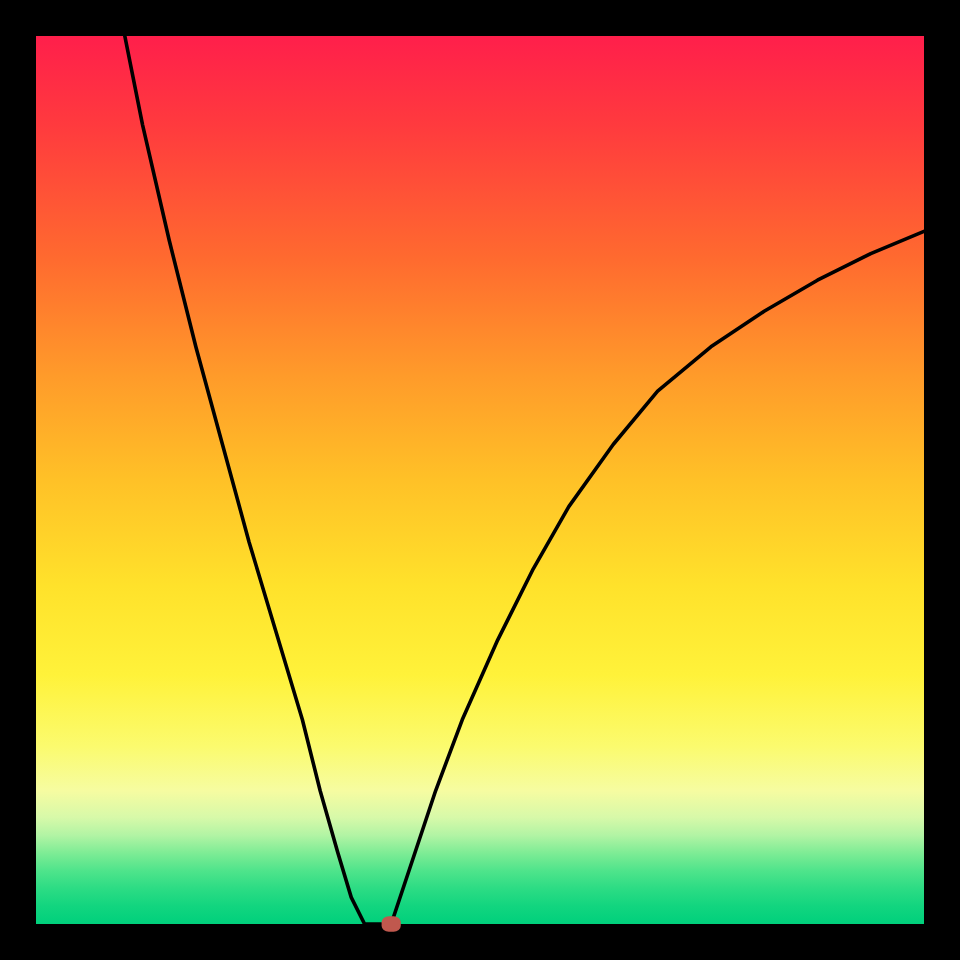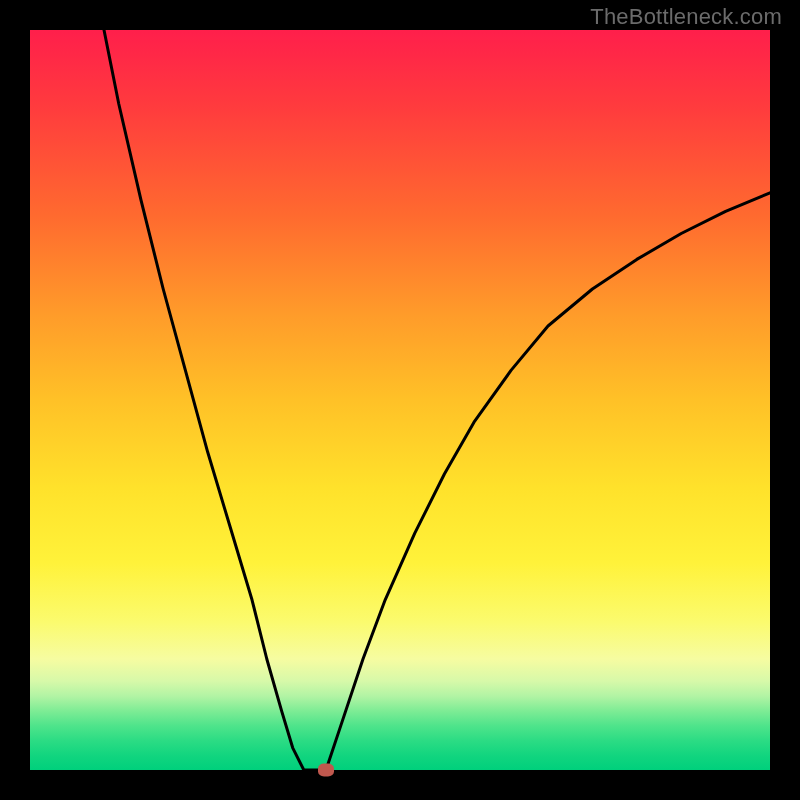--- a/index.html
+++ b/index.html
@@ -67,21 +67,20 @@
     height: 13px;
     background: #c0584e;
     border-radius: 6px / 5px;
     transform: translate(-50%, -50%);
   }
 </style>
 </head>
 <body>
 
 <div class="frame">
-  <div class="watermark">TheBottleneck.com</div>
 
   <div class="plot">
 
     <svg class="curve" viewBox="0 0 740 740" preserveAspectRatio="none">
       <path d="M74.00 0.00 L88.80 74.00 L111.00 170.20 L133.20 259.00 L155.40 340.40 L177.60 421.80 L199.80 495.80 L222.00 569.80 L236.80 629.00 L251.60 680.80 L262.70 717.80 L273.80 740.00 L273.80 740.00 L296.00 740.00 L296.00 740.00 L310.80 695.60 L333.00 629.00 L355.20 569.80 L384.80 503.20 L414.40 444.00 L444.00 392.20 L481.00 340.40 L518.00 296.00 L562.40 259.00 L606.80 229.40 L651.20 203.50 L695.60 181.30 L740.00 162.80" fill="none" stroke="#000" stroke-width="3" stroke-linecap="round" stroke-linejoin="round"></path>
     </svg>
 
     <div class="marker" style="left: 296px; top: 740px;"></div>
 
   </div>

